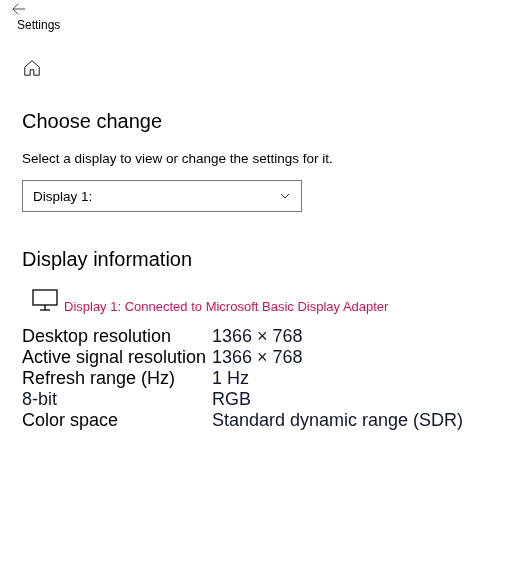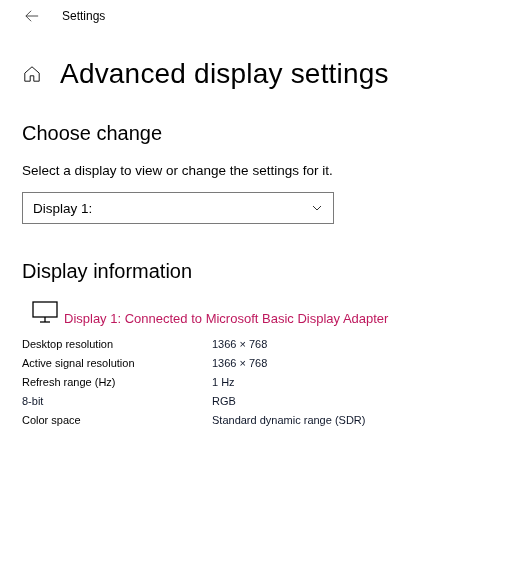--- a/index.html
+++ b/index.html
@@ -11,23 +11,24 @@
       font-family: "Segoe UI", -apple-system, sans-serif;
       background: #ffffff;
       color: #000000;
       width: 510px;
       height: 571px;
       overflow: hidden;
     }
     .titlebar {
       height: 32px;
       display: flex;
-      align-items: center;
-      padding-left: 16px;
+      align-items: flex-start;
+      padding-left: 3px;
       font-size: 12px;
+      flex-direction: column;
     }
     .titlebar .back-btn {
       width: 32px;
       height: 32px;
       display: flex;
       align-items: center;
       justify-content: center;
       cursor: pointer;
     }
     .titlebar .back-btn svg {
@@ -68,21 +69,21 @@
     .section-title {
       font-size: 20px;
       font-weight: 400;
       margin-bottom: 18px;
     }
     .subtitle {
       font-size: 13.5px;
       margin-bottom: 14px;
     }
     .display-select {
-      width: 312px;
+      width: 280px;
       height: 32px;
       border: 1px solid #7a7a7a;
       display: flex;
       align-items: center;
       justify-content: space-between;
       padding: 0 10px;
       font-size: 13.5px;
       cursor: pointer;
       background: #fff;
       margin-bottom: 36px;
@@ -103,22 +104,21 @@
     .connected-text {
       font-size: 13px;
       color: #be185d;
       margin-left: 42px;
       margin-top: -18px;
       margin-bottom: 12px;
     }
     .info-table {
       display: grid;
       grid-template-columns: 190px auto;
-      row-gap: 7px;
-      font-size: 11px;
+      font-size: 18px;
       margin-bottom: 12px;
     }
     .info-table .label {
       color: #000;
     }
     .info-table .value {
       color: #0f172a;
     }
     .adapter-link {
       color: #0066cc;
@@ -138,21 +138,20 @@
   <span class="title">Settings</span>
 </div>
 
 <div class="content">
   <div class="page-header">
     <div class="home-icon">
       <svg viewBox="0 0 20 20">
         <path d="M10 2 L2 9 L2 18 L8 18 L8 12 L12 12 L12 18 L18 18 L18 9 Z" stroke="#000" stroke-width="1" fill="none"></path>
       </svg>
     </div>
-    <h1 class="page-title">Advanced display settings</h1>
   </div>
 
   <h2 class="section-title">Choose change</h2>
   <p class="subtitle">Select a display to view or change the settings for it.</p>
 
   <div class="display-select">
     <span>Display 1:</span>
     <svg viewBox="0 0 12 12">
       <path d="M2 4 L6 8 L10 4" stroke="#333" stroke-width="1" fill="none"></path>
     </svg>

